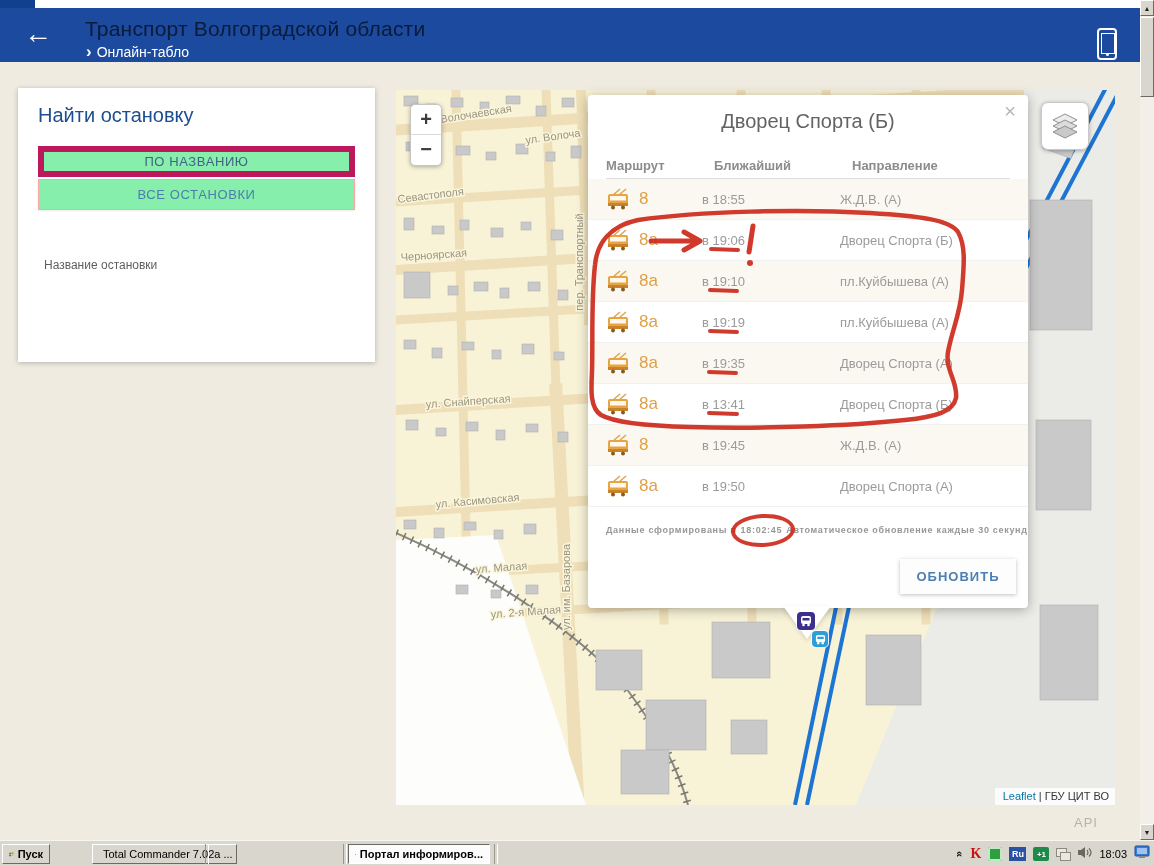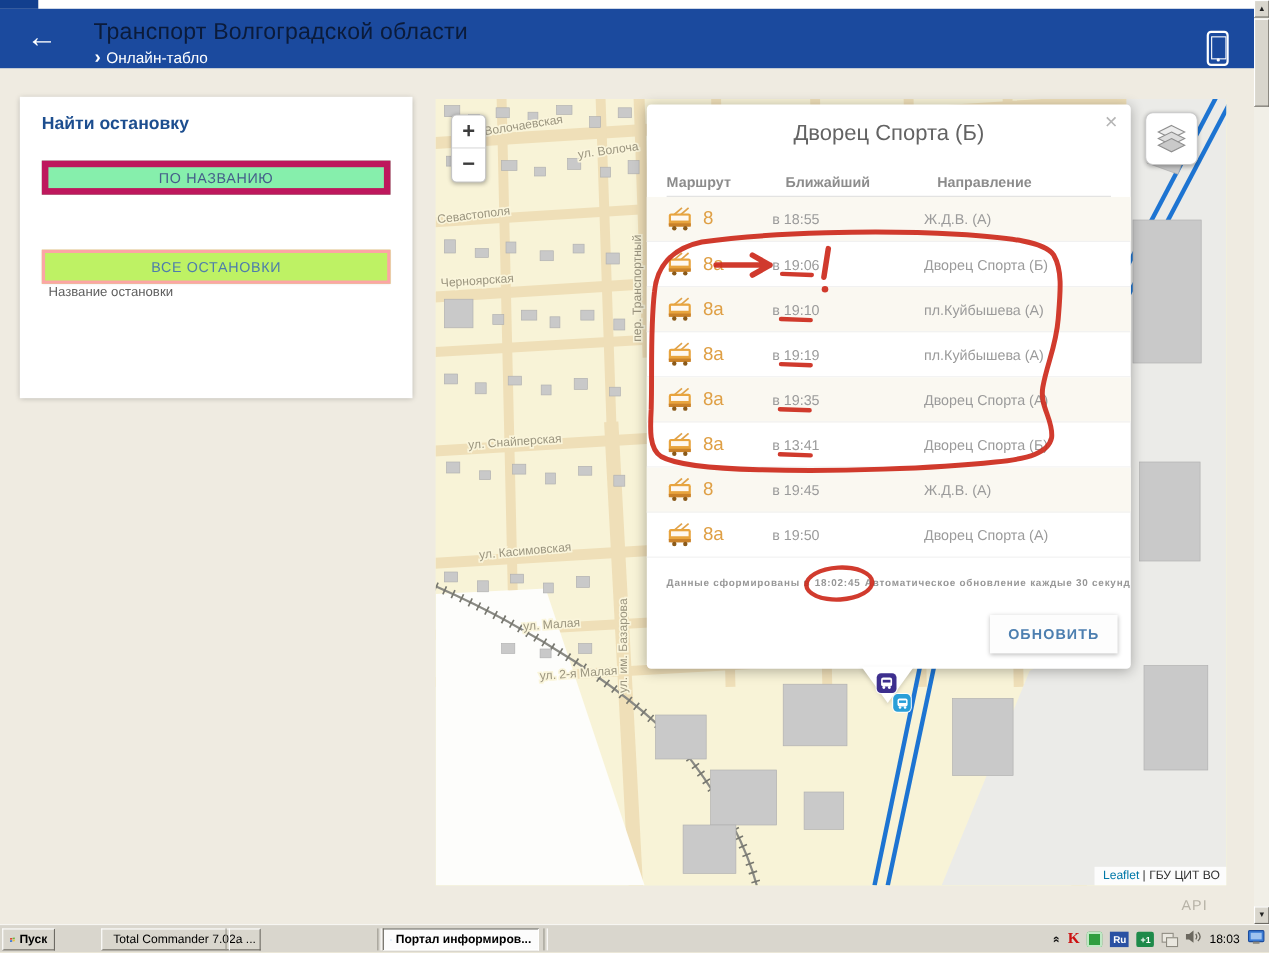--- a/index.html
+++ b/index.html
@@ -13,25 +13,25 @@
   .back-arrow{position:absolute;left:24px;top:10px;color:#fff;font-size:28px;line-height:32px;cursor:pointer;}
   .hdr-title{position:absolute;left:85px;top:9px;font-size:21px;color:#0b1b3a;letter-spacing:.2px;}
   .hdr-sub{position:absolute;left:86px;top:36px;color:#fff;font-size:14px;display:flex;align-items:center;gap:5px;}
   .hdr-sub .chev{font-size:17px;font-weight:bold;line-height:14px;}
   .phone-icon{position:absolute;left:1097px;top:20px;width:20px;height:32px;border:2px solid #fff;border-radius:4px;box-sizing:border-box;}
   .phone-icon::after{content:"";position:absolute;left:7px;bottom:2px;width:3px;height:3px;background:#fff;border-radius:50%;}
   .phone-icon::before{content:"";position:absolute;left:2px;top:3px;width:12px;height:19px;background:#1b4a9e;border:1px solid #fff;}
 
   
   .card{position:absolute;left:18px;top:88px;width:357px;height:274px;background:#fff;box-shadow:0 1px 5px rgba(0,0,0,.25);}
-  .card h2{margin:0;position:absolute;left:20px;top:16px;font-size:16px;color:#1d4e8f;font-weight:bold;}
+  .card h2{margin:0;position:absolute;left:20px;top:16px;font-size:20px;color:#1d4e8f;font-weight:normal;}
   .btn{position:absolute;left:20px;width:317px;height:31px;display:flex;align-items:center;justify-content:center;
        font-size:13px;letter-spacing:.6px;cursor:pointer;box-sizing:border-box;}
   .btn-byname{top:58px;background:#86efac;border:6px solid #be185d;color:#45608a;}
-  .btn-allstops{top:91px;background:#bef264;border:3px solid #fca5a5;color:#4e7dab;box-shadow:0 1px 2px rgba(0,0,0,.08);margin-top:48px;}
+  .btn-allstops{top:91px;background:#86efac;border:1px solid #fca5a5;color:#4e7dab;box-shadow:0 1px 2px rgba(0,0,0,.08);}
   .fld-label{position:absolute;left:26px;top:170px;font-size:12px;color:#5f5f5f;}
   .fld{position:absolute;left:26px;top:188px;width:305px;height:26px;border:none;border-bottom:1px solid #d6d6d6;}
   .fld input{width:280px;height:24px;border:none;outline:none;font-size:15px;color:#8a8a8a;font-family:"Liberation Sans",sans-serif;background:transparent;}
   .fld input::placeholder{color:#9d9d9d;}
   .fld .dd{position:absolute;right:2px;top:5px;cursor:pointer;}
 
   
   .map{position:absolute;left:396px;top:90px;width:719px;height:715px;overflow:hidden;background:#f8f3d7;cursor:grab;}
   .zoomctl{position:absolute;left:14px;top:14px;width:30px;height:60px;background:#fff;border:1px solid #c5c5c5;border-radius:5px;
            box-shadow:0 1px 4px rgba(0,0,0,.3);z-index:3;}

